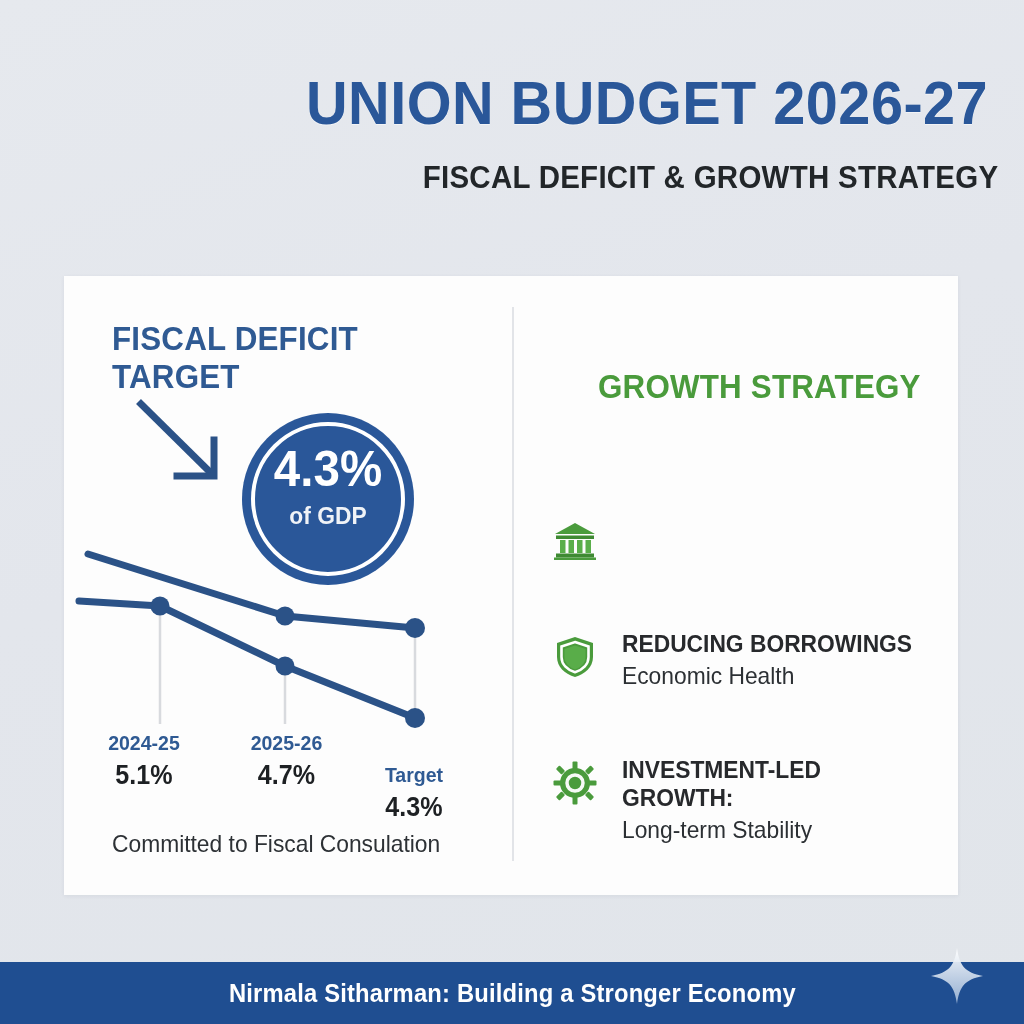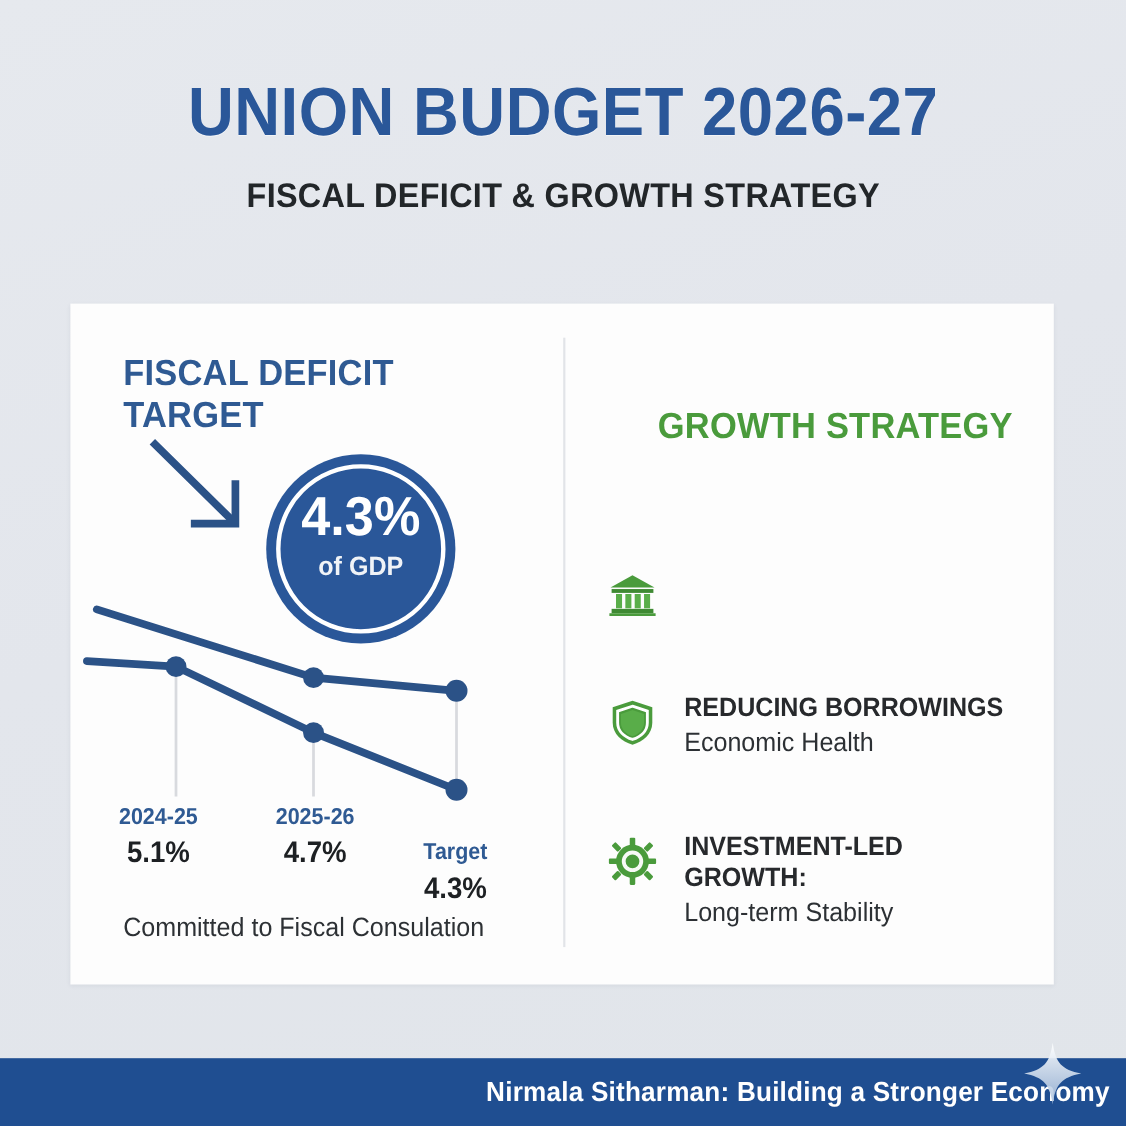--- a/index.html
+++ b/index.html
@@ -13,21 +13,21 @@
     position: relative;
   }
   #poster {
     position: absolute; inset: 0;
     background: linear-gradient(160deg, #e6e9ee 0%, #e3e6ec 45%, #e1e5ea 100%);
   }
 
   
   .header {
     position: absolute; left: 0; right: 0; top: 72px;
-    text-align: center;
+    text-align: right;
   }
   .title {
     font-size: 62px;
     font-weight: 700;
     letter-spacing: 0.5px;
     color: #2a5799;
     line-height: 1;
     margin: 0;
     transform: scaleX(0.93);
     text-shadow: 0 1px 0 rgba(255,255,255,0.5);
@@ -146,21 +146,21 @@
     color: #2c3034;
     line-height: 1.2;
     transform: scaleX(0.95);
     transform-origin: left center;
   }
 
   
   .footer {
     position: absolute; left: 0; right: 0; top: 962px; height: 62px;
     background: #1f4e91;
-    display: flex; align-items: center; justify-content: flex-end;
+    display: flex; align-items: center; justify-content: center;
   }
   .footer-text {
     color: #ffffff;
     font-size: 25px;
     font-weight: 700;
     letter-spacing: 0.2px;
     transform: scaleX(0.95);
   }
   .sparkle {
     position: absolute;

